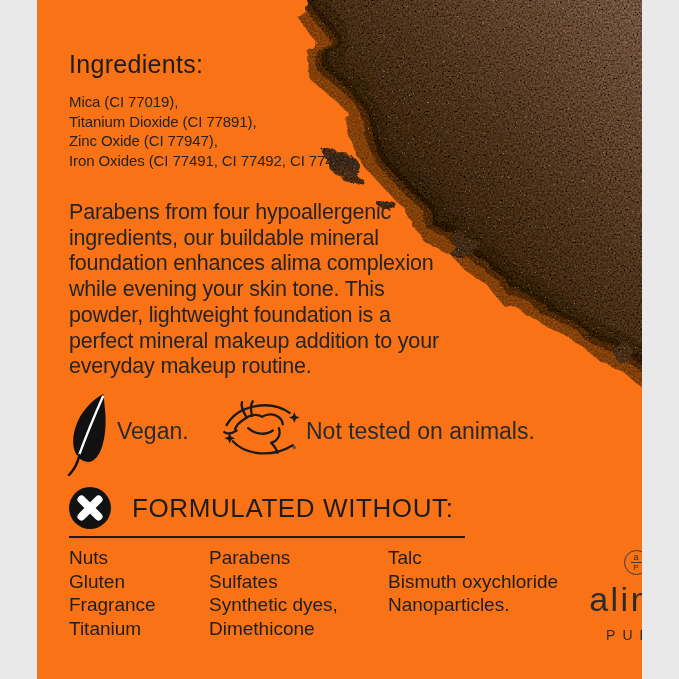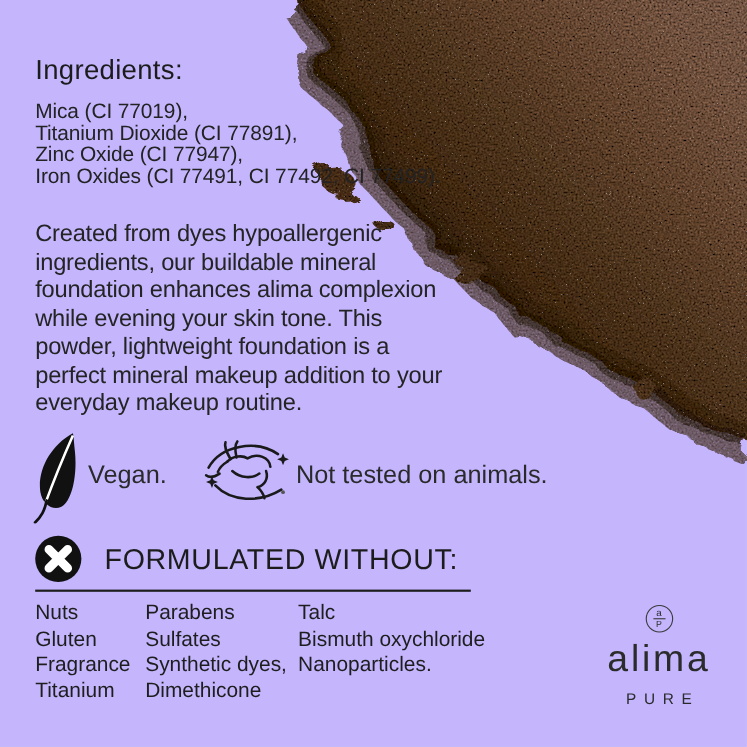--- a/index.html
+++ b/index.html
@@ -1,39 +1,39 @@
 <!DOCTYPE html>
 <html><head>
 <meta charset="utf-8">
 <style>
   html,body{margin:0;padding:0;background:#e9e9e9;}
   .canvas{
-    position:relative;width:679px;height:679px;background:#c4b5fd;
+    position:relative;width:605px;height:679px;background:#f97316;
     font-family:"Liberation Sans",sans-serif;color:#1f1f1f;overflow:hidden;margin:0 auto;
   }
   
   .powder-wrap{position:absolute;top:0;left:0;width:679px;height:470px;}
   
   .ingredients{position:absolute;left:32px;top:50px;}
   .ing-heading{font-size:25px;letter-spacing:.3px;line-height:29px;margin:0 0 13px 0;font-weight:normal;color:#1c1c1c;}
-  .ing-line{font-size:19px;line-height:19.5px;letter-spacing:-.1px;color:#232323;white-space:nowrap;}
+  .ing-line{font-size:15px;line-height:19.5px;letter-spacing:-.1px;color:#232323;white-space:nowrap;}
   
   .desc{position:absolute;left:32px;top:200px;}
   .desc-line{font-size:21.5px;line-height:25.7px;letter-spacing:-.2px;color:#242424;white-space:nowrap;}
   
   .badge-leaf{position:absolute;left:30px;top:392px;width:42px;height:84px;}
   .vegan-label{position:absolute;left:80px;top:418px;font-size:23px;color:#2a2a2a;}
   .badge-bunny{position:absolute;left:186px;top:399px;width:78px;height:60px;}
   .nottested-label{position:absolute;left:269px;top:418px;font-size:23px;color:#2a2a2a;white-space:nowrap;}
   
   .fw-head{position:absolute;left:31px;top:486px;display:flex;align-items:center;gap:20px;}
   .fw-icon{width:44px;height:44px;flex:0 0 auto;}
   .fw-title{font-size:26px;letter-spacing:.6px;color:#1c1c1c;white-space:nowrap;}
   .divider{position:absolute;left:32px;top:536px;width:396px;height:2px;background:#1d1d1d;}
-  .fw-cols{position:absolute;left:32px;top:546px;display:flex;}
+  .fw-cols{position:absolute;left:32px;top:546px;display:flex;gap:40px;}
   .fw-col{font-size:19px;line-height:23.6px;color:#1e1e1e;}
   .fw-col-1{width:100px;}
   .fw-col-2{width:139px;}
   .fw-item{white-space:nowrap;}
   
   .brand{position:absolute;left:538px;top:550px;width:122px;text-align:center;color:#2e2e2e;}
   .monogram{width:23px;height:23px;border:1.4px solid #3a3a3a;border-radius:50%;
     margin:0 auto 8px auto;display:flex;flex-direction:column;align-items:center;justify-content:center;}
   .mono-top{font-size:9px;line-height:8px;}
   .mono-line{width:11px;height:1px;background:#3a3a3a;margin:1px 0;}
@@ -87,21 +87,21 @@
 
   <div class="ingredients">
     <h2 class="ing-heading">Ingredients:</h2>
     <div class="ing-line">Mica (CI 77019),</div>
     <div class="ing-line">Titanium Dioxide (CI 77891),</div>
     <div class="ing-line">Zinc Oxide (CI 77947),</div>
     <div class="ing-line">Iron Oxides (CI 77491, CI 77492, CI 77499).</div>
   </div>
 
   <div class="desc">
-    <div class="desc-line">Created from dyes hypoallergenic</div>
+    <div class="desc-line">Parabens from four hypoallergenic</div>
     <div class="desc-line">ingredients, our buildable mineral</div>
     <div class="desc-line">foundation enhances alima complexion</div>
     <div class="desc-line">while evening your skin tone. This</div>
     <div class="desc-line">powder, lightweight foundation is a</div>
     <div class="desc-line">perfect mineral makeup addition to your</div>
     <div class="desc-line">everyday makeup routine.</div>
   </div>
 
   <svg class="badge-leaf" viewBox="0 0 44 88">
     <path d="M38,2 C16,14 4,38 7,58 C9,70 19,76 27,72 C38,66 42,40 40,20 C39,12 39,6 38,2 Z" fill="#111"></path>

